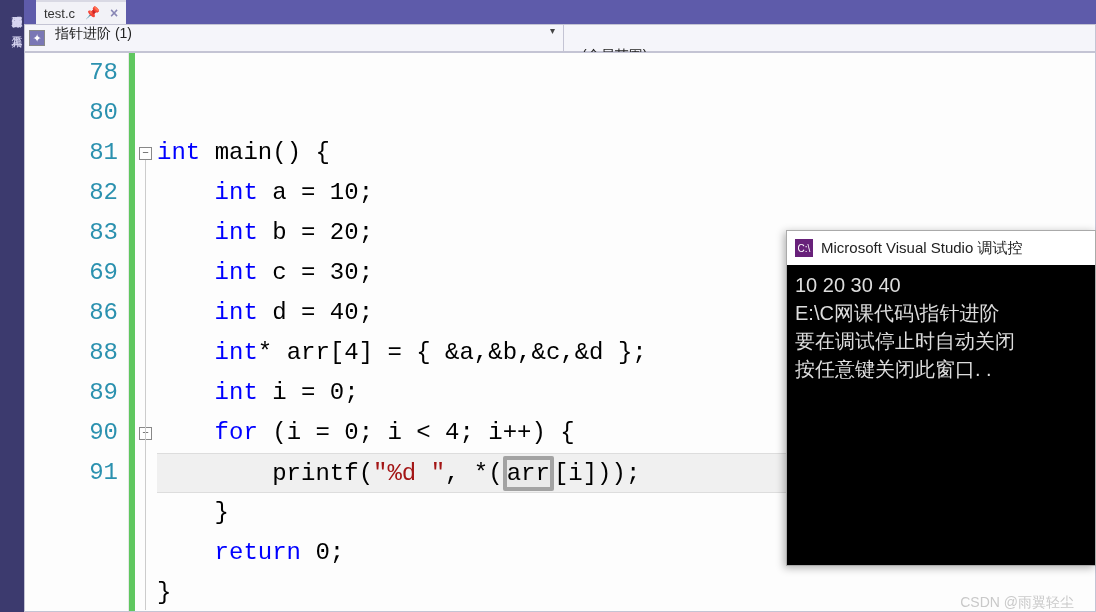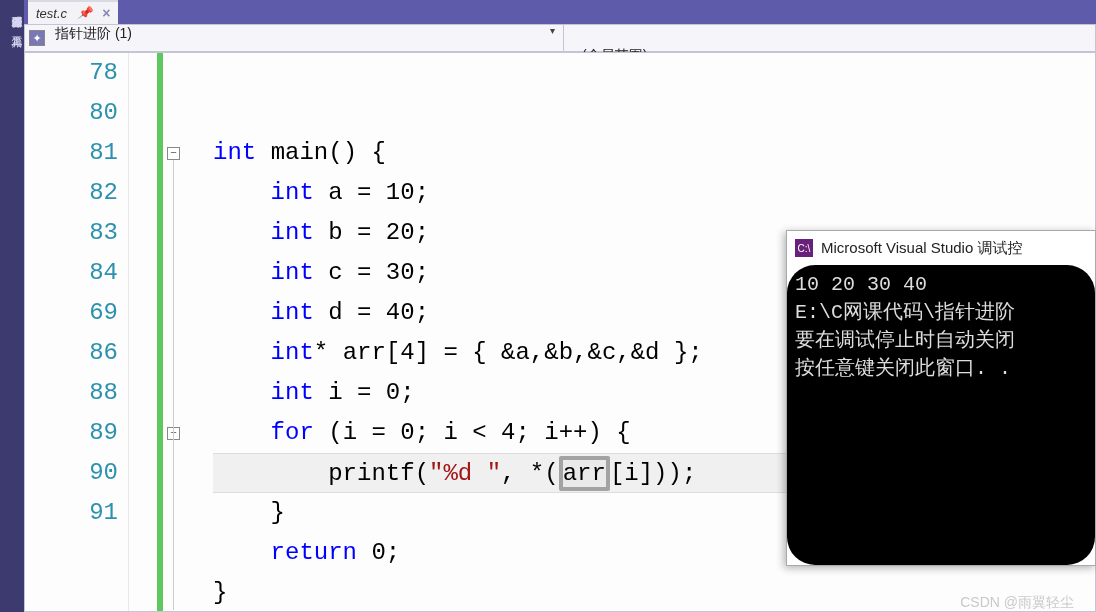--- a/index.html
+++ b/index.html
@@ -23,27 +23,26 @@
       writing-mode: vertical-rl;
       text-orientation: upright;
       padding-top: 8px;
       display: flex;
       flex-direction: row;
       gap: 20px;
     }
     .sidebar-item { color: #d8d6f2; }
     .tab-bar {
       position: absolute;
-      left: 28px;
+      left: 36px;
       top: 0;
       height: 24px;
       display: flex;
       align-items: center;
       background: #5e5baa;
-      font-style: italic;
     }
     .tab {
       background: #f2f2f7;
       height: 24px;
       display: flex;
       align-items: center;
       padding: 0 8px;
       gap: 10px;
       border-top: 2px solid #d9d9e4;
       font-size: 13px;
@@ -106,21 +105,20 @@
       left: 24px;
       top: 52px;
       right: 0;
       bottom: 0;
       background: #fdfdfd;
       border: 1px solid #c4c4d4;
       display: flex;
       font-family: Consolas, "Courier New", monospace;
       font-size: 24px;
       line-height: 40px;
-      gap: 28px;
     }
     .gutter {
       width: 104px;
       text-align: right;
       padding-right: 10px;
       color: #2b91af;
       background: #fdfdfd;
       border-right: 1px solid #e8e8e8;
     }
     .fold-bar {
@@ -194,28 +192,27 @@
       background: #68217a;
       color: white;
       font-size: 10px;
       display: flex;
       align-items: center;
       justify-content: center;
     }
     .console-body {
       background: #000;
       color: #ddd;
-      font-family: Liberation Mono, monospace;
+      font-family: Liberation Sans, sans-serif;
       font-size: 20px;
       line-height: 28px;
       padding: 6px 8px;
       height: 300px;
       white-space: pre;
       overflow: hidden;
-      border-radius: 28px;
     }
     .watermark {
       position: absolute;
       right: 22px;
       bottom: 0;
       color: #c9c9c9;
       font-size: 14px;
       font-family: "Microsoft YaHei", sans-serif;
     }
   </style>
@@ -246,21 +243,20 @@
   </div>
 </div>
 
 <div class="editor">
   <div class="gutter" id="gutter">
       <div class="code-line">78</div>
       <div class="code-line">80</div>
       <div class="code-line">81</div>
       <div class="code-line">82</div>
       <div class="code-line">83</div>
-      <div class="code-line">84</div>
       <div class="code-line">69</div>
       <div class="code-line">86</div>
       <div class="code-line">88</div>
       <div class="code-line">89</div>
       <div class="code-line">90</div>
       <div class="code-line">91</div>
     </div>
   <div class="fold-bar">
     <div class="fold-green"></div>
     <div class="fold-box" style="top:94px">−</div>

